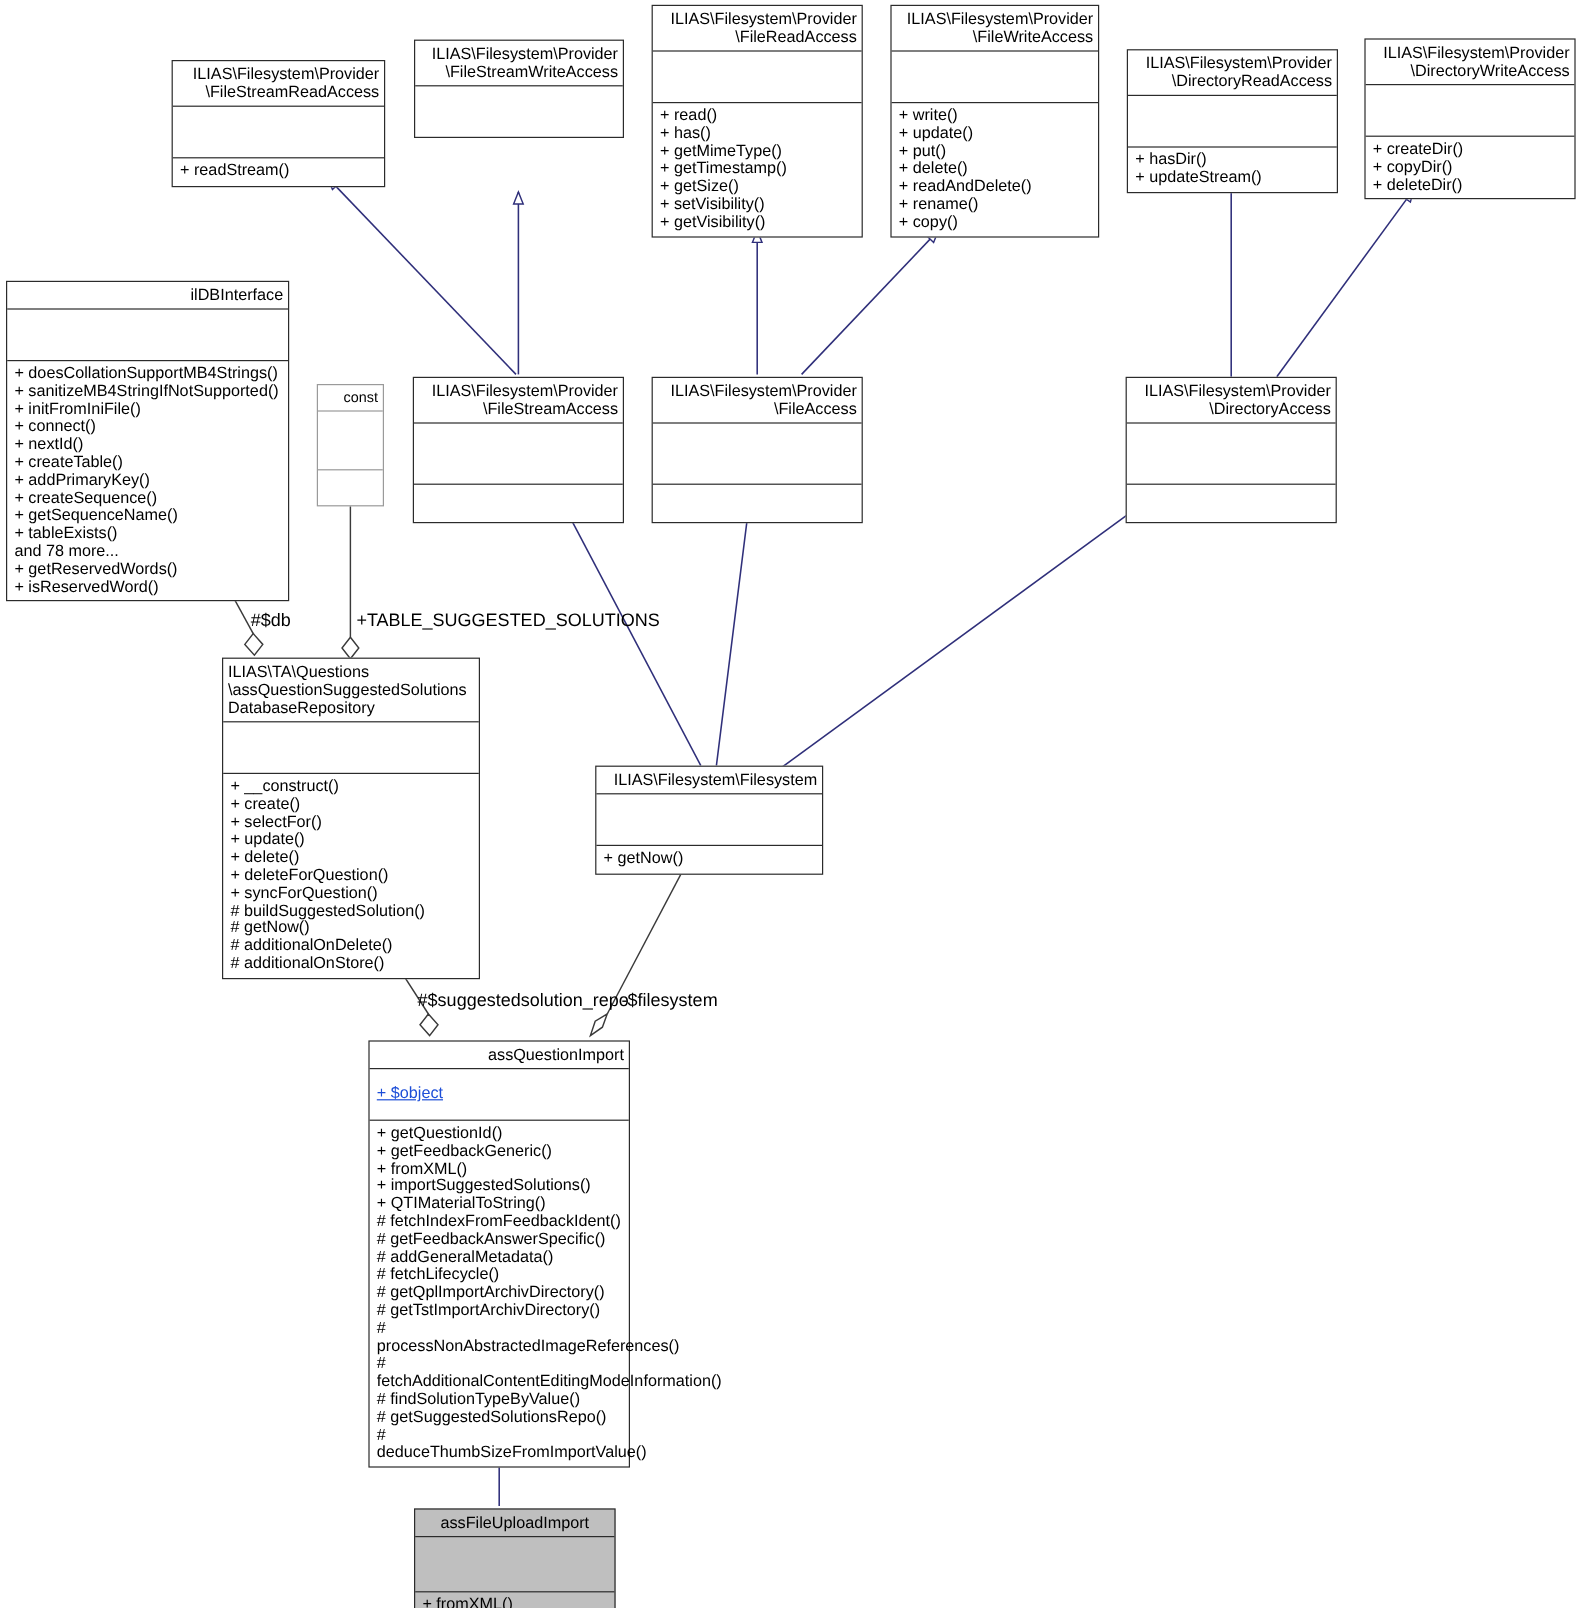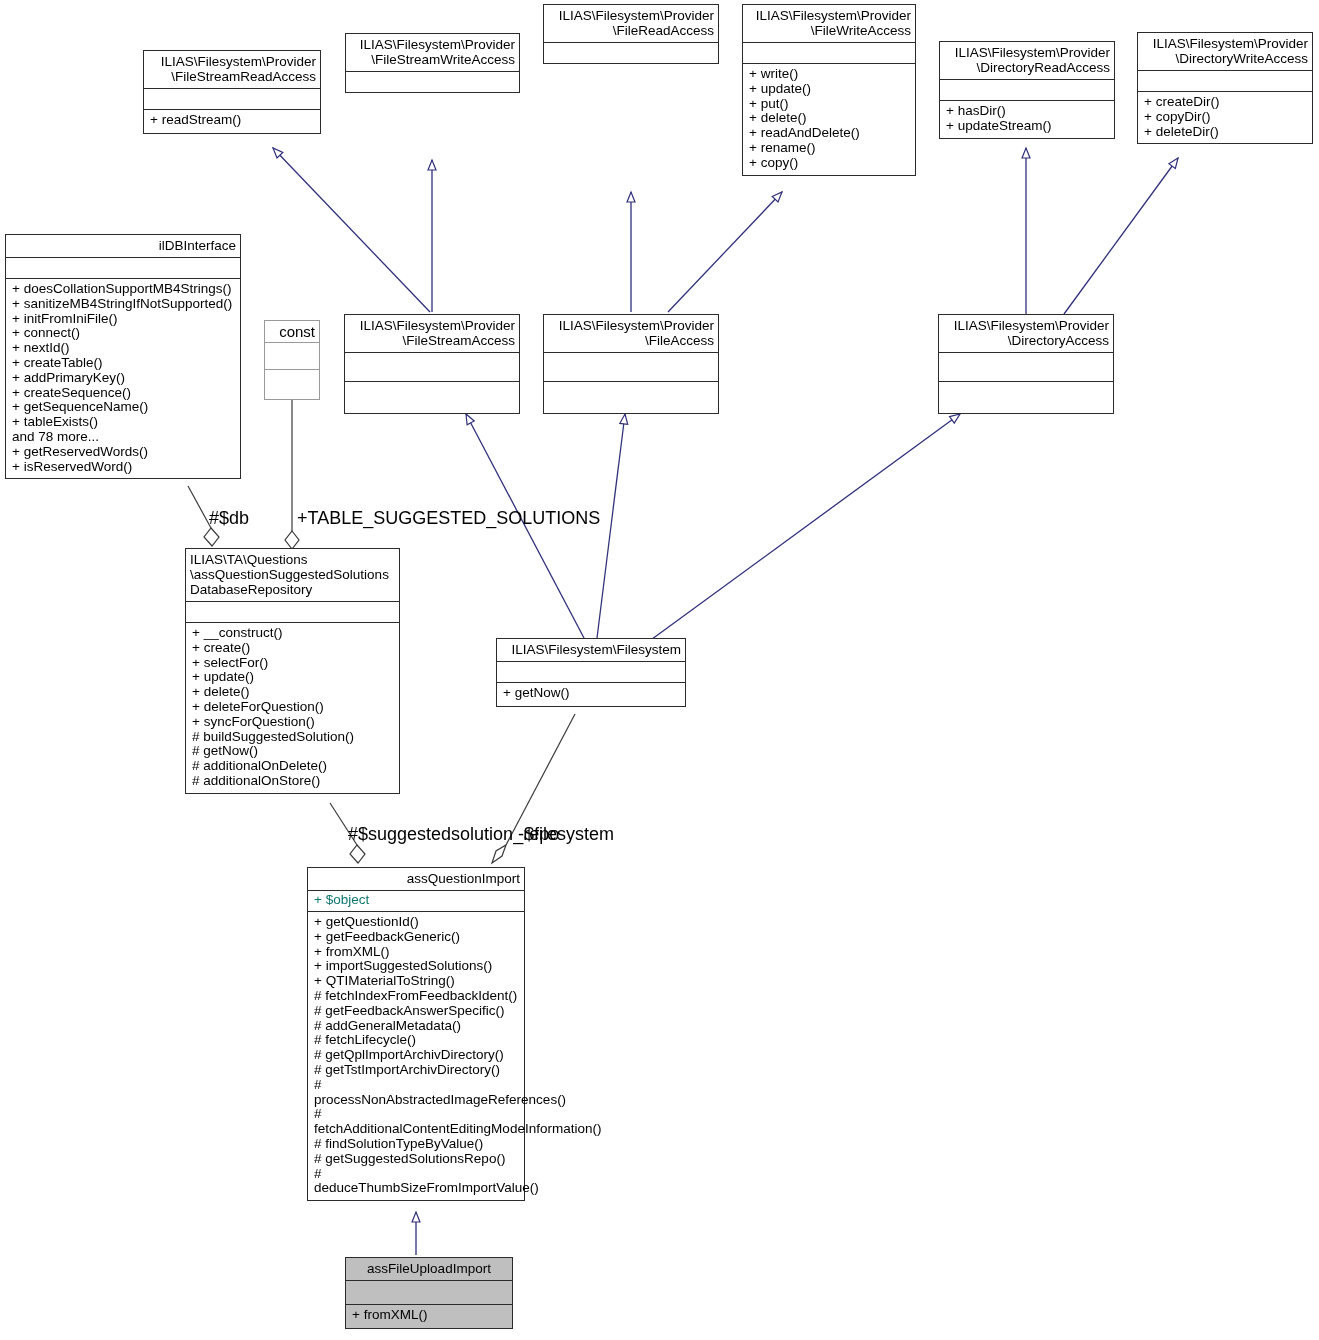--- a/index.html
+++ b/index.html
@@ -3,30 +3,30 @@
 <meta charset="utf-8">
 <style>
   html,body{margin:0;padding:0;background:#ffffff;}
   body{font-family:"Liberation Sans","DejaVu Sans",sans-serif;}
   #canvas{position:relative;width:1319px;height:1340px;background:#fff;overflow:hidden;}
   svg#edges{position:absolute;left:0;top:0;width:1319px;height:1340px;pointer-events:none;}
 
   .umlbox{position:absolute;box-sizing:border-box;border:1px solid #2b2b2b;background:#ffffff;}
   .umlbox .title{padding:3px 4px 4px 4px;text-align:right;font-size:13.5px;line-height:15px;color:#000;white-space:pre-line;}
   .umlbox .sep{border-top:1px solid #2b2b2b;}
-  .umlbox .attrs{padding:2px 6px;font-size:13.5px;line-height:14.8px;color:#0f766e;min-height:16px;}
+  .umlbox .attrs{padding:13px 6px;font-size:13.5px;line-height:14.8px;color:#1d4ed8;min-height:16px;text-decoration:underline;}
   .umlbox .ops{padding:3px 6px 4px 6px;font-size:13.5px;line-height:14.8px;color:#000;min-height:16px;}
   .umlbox .ops div, .umlbox .attrs div{white-space:normal;}
 
   .umlbox.gray{background:#bfbfbf;}
   .umlbox.gray .title{text-align:center;}
   .umlbox.faint{border-color:#9a9a9a;}
   .umlbox.faint .sep{border-top-color:#9a9a9a;}
 
-  .edgelabel{position:absolute;font-size:18px;color:#000;white-space:nowrap;line-height:14px;}
+  .edgelabel{position:absolute;font-size:15px;color:#000;white-space:nowrap;line-height:14px;}
 </style>
 </head>
 <body>
 
 <div id="canvas">
 
   <svg id="edges" xmlns="http://www.w3.org/2000/svg">
     <defs>
       <marker id="hollowtri" markerWidth="13" markerHeight="13" refX="11" refY="5" orient="auto" markerUnits="userSpaceOnUse">
         <path d="M1,1 L11,5 L1,9 z" fill="#ffffff" stroke="#2f2f7a" stroke-width="1.2"></path>
@@ -106,20 +106,29 @@
   <div class="umlbox" style="left:345px;top:33px;width:175px;">
     <div class="title">ILIAS\Filesystem\Provider
 \FileStreamWriteAccess</div>
     <div class="attrs sep"></div>
   </div>
 
   <div class="umlbox" style="left:543px;top:4px;width:176px;">
     <div class="title">ILIAS\Filesystem\Provider
 \FileReadAccess</div>
     <div class="attrs sep"></div>
+    <div class="ops sep">
+      <div>+ read()</div>
+      <div>+ has()</div>
+      <div>+ getMimeType()</div>
+      <div>+ getTimestamp()</div>
+      <div>+ getSize()</div>
+      <div>+ setVisibility()</div>
+      <div>+ getVisibility()</div>
+    </div>
   </div>
 
   <div class="umlbox" style="left:742px;top:4px;width:174px;">
     <div class="title">ILIAS\Filesystem\Provider
 \FileWriteAccess</div>
     <div class="attrs sep"></div>
     <div class="ops sep">
       <div>+ write()</div>
       <div>+ update()</div>
       <div>+ put()</div>
@@ -165,21 +174,21 @@
       <div>+ createSequence()</div>
       <div>+ getSequenceName()</div>
       <div>+ tableExists()</div>
       <div>and 78 more...</div>
       <div>+ getReservedWords()</div>
       <div>+ isReservedWord()</div>
     </div>
   </div>
 
   <div class="umlbox faint" style="left:264px;top:320px;width:56px;">
-    <div class="title" style="font-size:15px;padding:3px 4px;">const</div>
+    <div class="title" style="font-size:12px;padding:3px 4px;">const</div>
     <div class="attrs sep" style="min-height:22px;"></div>
     <div class="ops sep" style="min-height:22px;"></div>
   </div>
 
   <div class="umlbox" style="left:344px;top:314px;width:176px;">
     <div class="title">ILIAS\Filesystem\Provider
 \FileStreamAccess</div>
     <div class="attrs sep" style="min-height:24px;"></div>
     <div class="ops sep" style="min-height:24px;"></div>
   </div>

